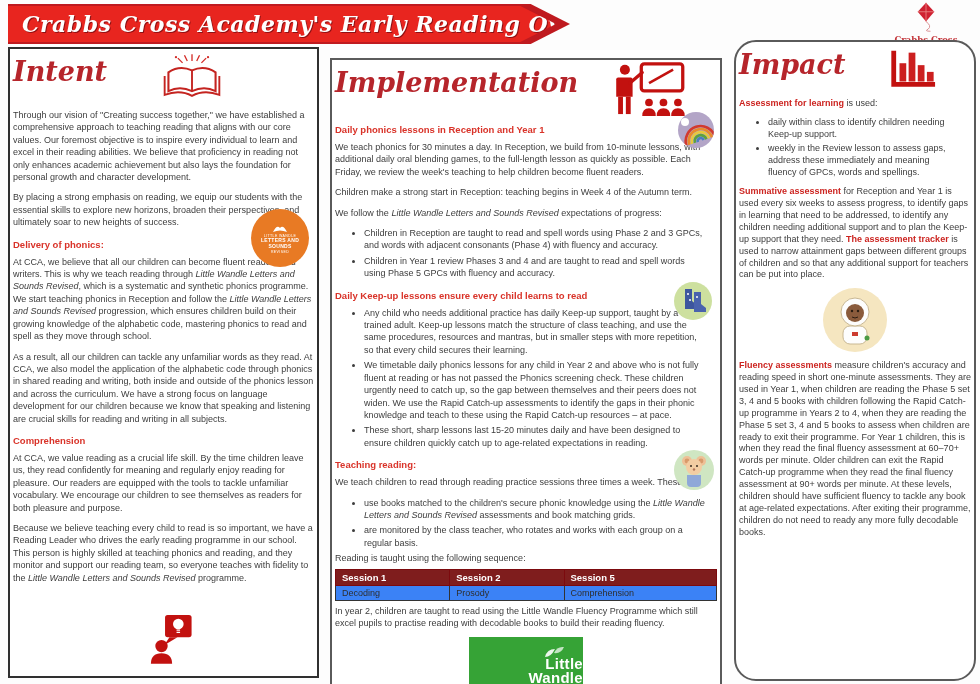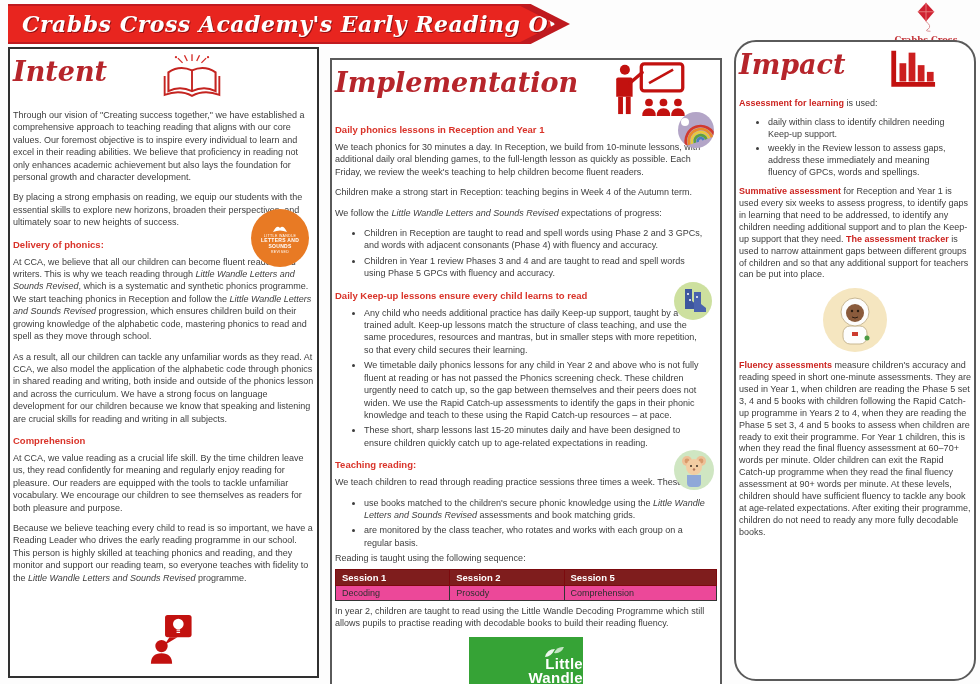--- a/index.html
+++ b/index.html
@@ -22,21 +22,21 @@
   #col-impact p.body{line-height:1.32;margin:2px 0 7px;}
   .subhead{color:#d93329;font-weight:bold;font-size:9.5px;margin:10px 0 6px;}
   .subhead.center{}
   ul.blist{margin:0 12px 8px;padding-left:17px;}
   ul.blist li{font-size:9px;line-height:1.38;color:#3d3d3d;margin-bottom:3px;}
   #col-impact ul.blist li{line-height:1.3;}
   .rb{color:#cc2420;font-weight:bold;}
   i{font-style:italic;}
   table.seq{width:100%;border-collapse:collapse;margin:2px 0 4px;}
   table.seq th{background:#7f1d1d;color:#fff;font-size:9.5px;text-align:left;padding:2px 6px;border:1px solid #7c0a0e;font-weight:bold;}
-  table.seq td{font-size:9px;color:#2e2e2e;padding:2px 6px;border:1px solid #333;background:#ec4899;}
+  table.seq td{font-size:9px;color:#2e2e2e;padding:2px 6px;border:1px solid #333;background:#3b82f6;}
   .badge{position:absolute;border-radius:50%;display:flex;align-items:center;justify-content:center;overflow:hidden;}
   .orange-badge{right:8px;top:160px;width:58px;height:58px;background:#e87a24;flex-direction:column;color:#fff;text-align:center;}
   .orange-badge .b1{font-size:3.5px;letter-spacing:.4px;}
   .orange-badge .b2{font-size:5px;font-weight:bold;letter-spacing:.3px;line-height:1.15;}
   .rainbow-badge{right:6px;top:52px;width:36px;height:36px;background:#b3a5c7;}
   .boots-badge{right:8px;top:222px;width:38px;height:38px;background:#cde09f;}
   .mouse-badge{right:6px;top:390px;width:40px;height:40px;background:#cfe6c2;}
   .astro-badge{position:static;margin:4px auto 8px;width:64px;height:64px;background:#f5e6c0;border-radius:50%;display:flex;align-items:center;justify-content:center;}
   .speech-icon{position:absolute;left:140px;bottom:8px;}
   .lw-logo{width:114px;height:80px;background:#36a336;margin:8px auto 0;display:flex;flex-direction:column;align-items:flex-end;justify-content:center;position:relative;}
@@ -208,21 +208,21 @@
     </thead>
     <tbody>
       <tr>
         <td>Decoding</td>
         <td>Prosody</td>
         <td>Comprehension</td>
       </tr>
     </tbody>
   </table>
 
-  <p class="body" style="margin-bottom:0;">In year 2, children are taught to read using the Little Wandle Decoding Programme which still allows pupils to practise reading with decodable books to build their reading fluency.</p>
+  <p class="body" style="margin-bottom:0;">In year 2, children are taught to read using the Little Wandle Fluency Programme which still excel pupils to practise reading with decodable books to build their reading fluency.</p>
 
   <div class="lw-logo">
     <span class="lw-leaf">
       <svg width="22" height="14" viewBox="0 0 22 14">
         <path d="M2 12 Q4 4 12 4 Q8 12 2 12Z" fill="#fff" opacity=".9"></path>
         <path d="M11 8 Q14 1 21 2 Q18 9 11 8Z" fill="#fff" opacity=".7"></path>
       </svg>
     </span>
     <span class="l1">Little</span>
     <span class="l1">Wandle</span>

